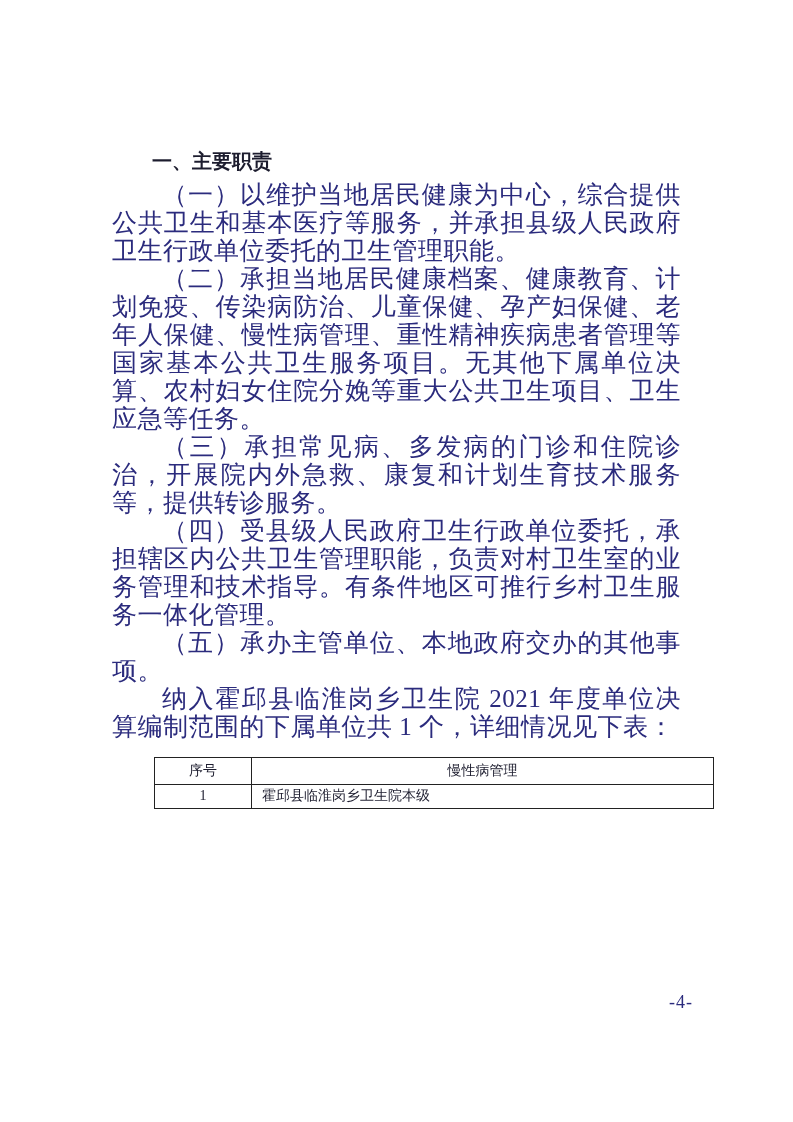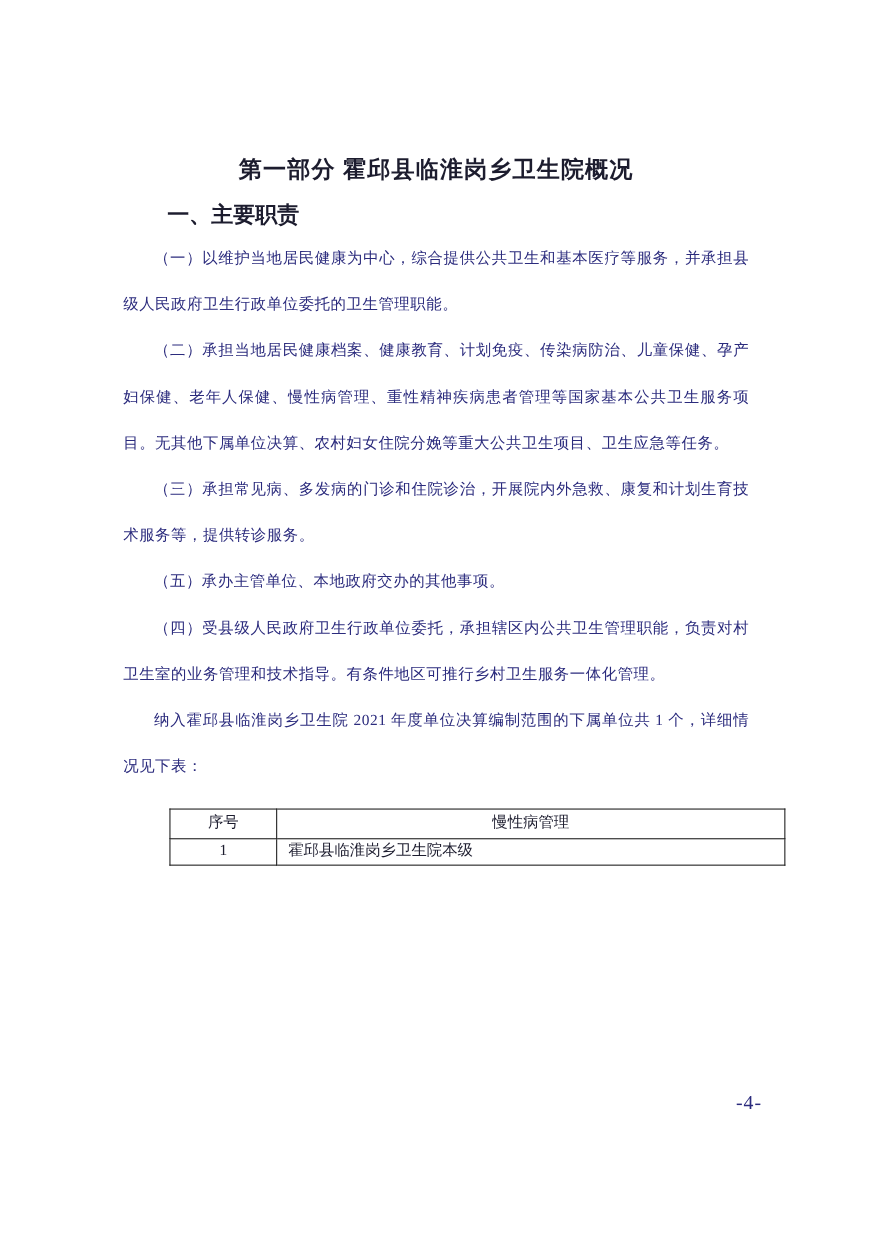--- a/index.html
+++ b/index.html
@@ -37,22 +37,22 @@
     margin:8px 0 6px 0;
     text-indent:2em;
     font-family:"Liberation Sans", sans-serif;
     font-size:20px;
     font-weight:bold;
     color:var(--heading-text);
   }
   .para{
     margin:0;
     text-indent:2em;
-    font-size:14px;
-    line-height:42px;
+    font-size:25px;
+    line-height:28px;
     text-align:justify;
     letter-spacing:0.5px;
   }
   .subunit-table{
     border-collapse:collapse;
     margin:16px 0 0 42px;
     width:560px;
     font-size:14px;
     line-height:1.2;
     color:var(--heading-text);
@@ -83,33 +83,32 @@
     font-size:18px;
     letter-spacing:1px;
     color:var(--body-text);
   }
 </style>
 </head>
 <body>
 
 <div class="page">
 
-  <h1 class="doc-title">第一部分 霍邱县临淮岗乡卫生院概况</h1>
 
   <h2 class="section-heading">一、主要职责</h2>
 
   <p class="para">（一）以维护当地居民健康为中心，综合提供公共卫生和基本医疗等服务，并承担县级人民政府卫生行政单位委托的卫生管理职能。</p>
 
   <p class="para">（二）承担当地居民健康档案、健康教育、计划免疫、传染病防治、儿童保健、孕产妇保健、老年人保健、慢性病管理、重性精神疾病患者管理等国家基本公共卫生服务项目。无其他下属单位决算、农村妇女住院分娩等重大公共卫生项目、卫生应急等任务。</p>
 
   <p class="para">（三）承担常见病、多发病的门诊和住院诊治，开展院内外急救、康复和计划生育技术服务等，提供转诊服务。</p>
 
+  <p class="para">（四）受县级人民政府卫生行政单位委托，承担辖区内公共卫生管理职能，负责对村卫生室的业务管理和技术指导。有条件地区可推行乡村卫生服务一体化管理。</p>
+
   <p class="para">（五）承办主管单位、本地政府交办的其他事项。</p>
-
-  <p class="para">（四）受县级人民政府卫生行政单位委托，承担辖区内公共卫生管理职能，负责对村卫生室的业务管理和技术指导。有条件地区可推行乡村卫生服务一体化管理。</p>
 
 
 
   <p class="para">纳入霍邱县临淮岗乡卫生院 2021 年度单位决算编制范围的下属单位共 1 个，详细情况见下表：</p>
 
   <table class="subunit-table">
     <thead>
       <tr>
         <th class="col-index">序号</th>
         <th>慢性病管理</th>

